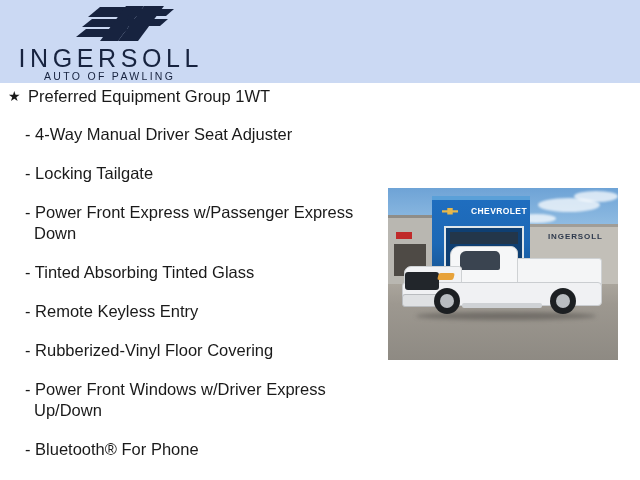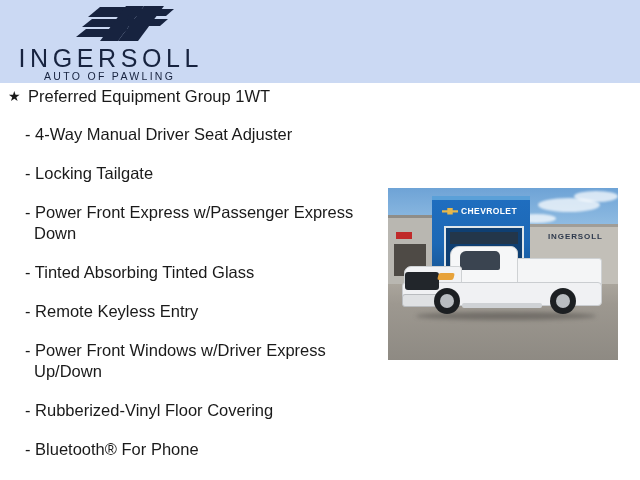--- a/index.html
+++ b/index.html
@@ -187,21 +187,21 @@
     position: absolute;
     left: 44px; top: 8px; width: 98px; height: 4px;
     background: #5aa0d8;
   }
   .ph-chev-sign {
     position: absolute;
     left: 54px; top: 16px;
     width: 80px; height: 14px;
     display: flex;
     align-items: center;
-    gap: 3px;
+    gap: 13px;
   }
   .ph-bowtie {
     width: 16px; height: 7px;
     background: #e8b84b;
     clip-path: polygon(0% 38%, 33% 38%, 33% 0%, 67% 0%, 67% 38%, 100% 38%, 100% 72%, 67% 72%, 67% 100%, 33% 100%, 33% 72%, 0% 72%);
     flex: none;
   }
   .ph-chev-text {
     font-size: 8.5px;
     font-weight: bold;
@@ -387,24 +387,24 @@
     <div class="feature-sub">
       <span class="sub-text">- Power Front Express w/Passenger Express Down</span>
     </div>
     <div class="feature-sub">
       <span class="sub-text">- Tinted Absorbing Tinted Glass</span>
     </div>
     <div class="feature-sub">
       <span class="sub-text">- Remote Keyless Entry</span>
     </div>
     <div class="feature-sub">
+      <span class="sub-text">- Rubberized-Vinyl Floor Covering</span>
+    </div>
+    <div class="feature-sub">
       <span class="sub-text">- Power Front Windows w/Driver Express Up/Down</span>
-    </div>
-    <div class="feature-sub">
-      <span class="sub-text">- Rubberized-Vinyl Floor Covering</span>
     </div>
     <div class="feature-sub">
       <span class="sub-text">- Bluetooth® For Phone</span>
     </div>
   </div>
 
   <div class="vehicle-photo">
     <div class="ph-sky"></div>
     <div class="ph-cloud c1"></div>
     <div class="ph-cloud c2"></div>

